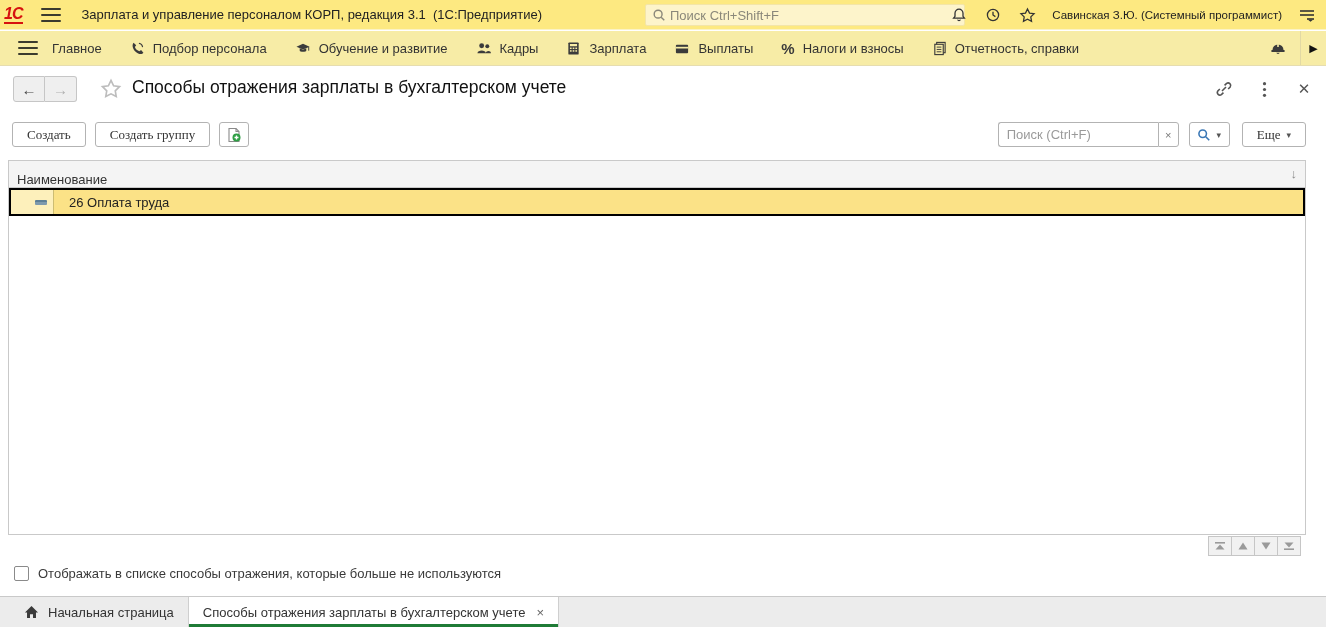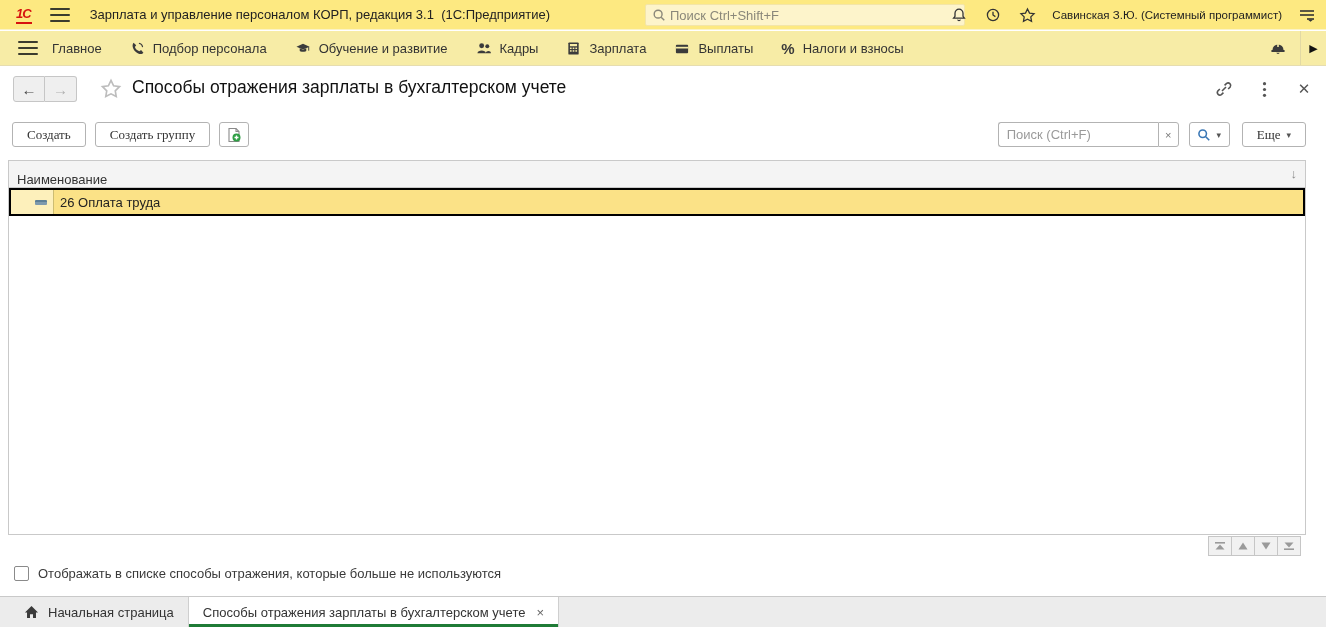--- a/index.html
+++ b/index.html
@@ -1,21 +1,21 @@
 <!DOCTYPE html>
 <html><head>
 <meta charset="utf-8">
 <style>
   * { margin:0; padding:0; box-sizing:border-box; }
   html,body { width:1326px; height:627px; overflow:hidden; }
   body { font-family:"Liberation Sans","DejaVu Sans",sans-serif; font-size:13px; color:#333; background:#fff; position:relative; }
 
   
   .topbar { position:absolute; left:0; top:0; width:1326px; height:30px; background:#fde981; display:flex; align-items:center; border-bottom:1px solid #fbf3c6; }
-  .logo1c { font-weight:bold; font-style:italic; color:#d6120f; font-size:13px; margin-left:16px; letter-spacing:-1px; border-bottom:2px solid #d6120f; line-height:16px; padding:0 1px 0 0; }
+  .logo1c { font-weight:bold; font-style:italic; color:#d6120f; font-size:16px; margin-left:4px; letter-spacing:-1px; border-bottom:2px solid #d6120f; line-height:16px; padding:0 1px 0 0; }
   .burger { width:20px; height:14px; margin-left:18px; display:flex; flex-direction:column; justify-content:space-between; cursor:pointer; }
   .burger span { display:block; height:2px; background:#3b3b2e; border-radius:1px; }
   .apptitle { margin-left:20px; font-size:13px; color:#222; white-space:pre; }
   .topsearch { position:absolute; left:645px; top:4px; width:320px; height:22px; background:#fdf4cb; border:1px solid #f3e5a8; border-radius:2px; display:flex; align-items:center; }
   .topsearch svg { margin:0 4px 0 6px; flex:none; }
   .topsearch input { border:none; outline:none; background:transparent; font-family:inherit; font-size:13px; color:#444; width:100%; }
   .topsearch input::placeholder { color:#8a8succ; }
   .topsearch input::placeholder { color:#8a877a; }
   .topicons { position:absolute; right:10px; top:0; height:30px; display:flex; align-items:center; gap:16px; }
   .topicons .ic { width:18px; height:18px; display:flex; align-items:center; justify-content:center; cursor:pointer; }
@@ -58,21 +58,21 @@
 
   
   .listbox { position:absolute; left:8px; top:160px; width:1298px; height:375px; border:1px solid #c9c9c9; background:#fff; }
   .listhead { height:27px; background:#f4f4f4; border-bottom:1px solid #c9c9c9; display:flex; align-items:flex-end; position:relative; }
   .listhead .col { padding-left:8px; color:#333; }
   .sortind { position:absolute; right:8px; top:5px; color:#8a8a8a; font-size:13px; }
   .row { height:28px; display:flex; align-items:center; position:relative; cursor:pointer; }
   .row.selected { background:#fbe287; border:2px solid #000; }
   .row .treecell { width:43px; align-self:stretch; background:#fdf0bb; border-right:1px solid #cdbd72; display:flex; align-items:center; justify-content:flex-end; padding-right:6px; flex:none; }
   .dashicon { width:12px; height:5px; background:#7e9aad; border-radius:1px; border-top:2px solid #5d7f96; }
-  .row .name { padding-left:6px; color:#222; }
+  .row .name { padding-left:15px; color:#222; }
 
   
   .listnav { position:absolute; left:1209px; top:536px; display:flex; }
   .lnbtn { width:24px; height:20px; background:#f1f1f1; border:1px solid #c6c6c6; margin-left:-1px; display:flex; align-items:center; justify-content:center; cursor:pointer; }
 
   
   .footchk { position:absolute; left:14px; top:566px; display:flex; align-items:center; gap:9px; }
   .chkbox { width:15px; height:15px; border:1px solid #8a8a8a; border-radius:2px; background:#fff; cursor:pointer; flex:none; }
   .footchk label { color:#3a3a3a; cursor:pointer; }
 
@@ -196,20 +196,32 @@
         <rect x="1.5" y="6.2" width="13" height="1.8" fill="#f7eca6"></rect>
       </svg>
     <span>Выплаты</span>
   </div>
 
   <div class="mitem">
     <span class="pct">%</span>
     <span>Налоги и взносы</span>
   </div>
 
+  <div class="mitem">
+    <svg width="15" height="15" viewBox="0 0 16 16">
+        <rect x="5" y="1.5" width="9" height="11" fill="none" stroke="#3b3b3b" stroke-width="1.2"></rect>
+        <rect x="3" y="3.5" width="9" height="11" fill="#f7eca6" stroke="#3b3b3b" stroke-width="1.2"></rect>
+        <g stroke="#3b3b3b" stroke-width="1">
+          <line x1="5" y1="6.5" x2="10" y2="6.5"></line>
+          <line x1="5" y1="9" x2="10" y2="9"></line>
+          <line x1="5" y1="11.5" x2="10" y2="11.5"></line>
+        </g>
+      </svg>
+    <span>Отчетность, справки</span>
+  </div>
 
   <div class="m-spacer"></div>
 
   <div class="mitem">
     <svg width="16" height="16" viewBox="0 0 16 16">
         <path d="M2.5 10 a5.5 5.5 0 0 1 11 0 z" fill="#3b3b3b"></path>
         <rect x="1.2" y="10" width="13.6" height="2" rx="1" fill="#3b3b3b"></rect>
         <path d="M6.2 12.8 a2 2 0 0 0 3.6 0 z" fill="#3b3b3b"></path>
         <rect x="7.2" y="4" width="1.6" height="3" fill="#f7eca6"></rect>
       </svg>

